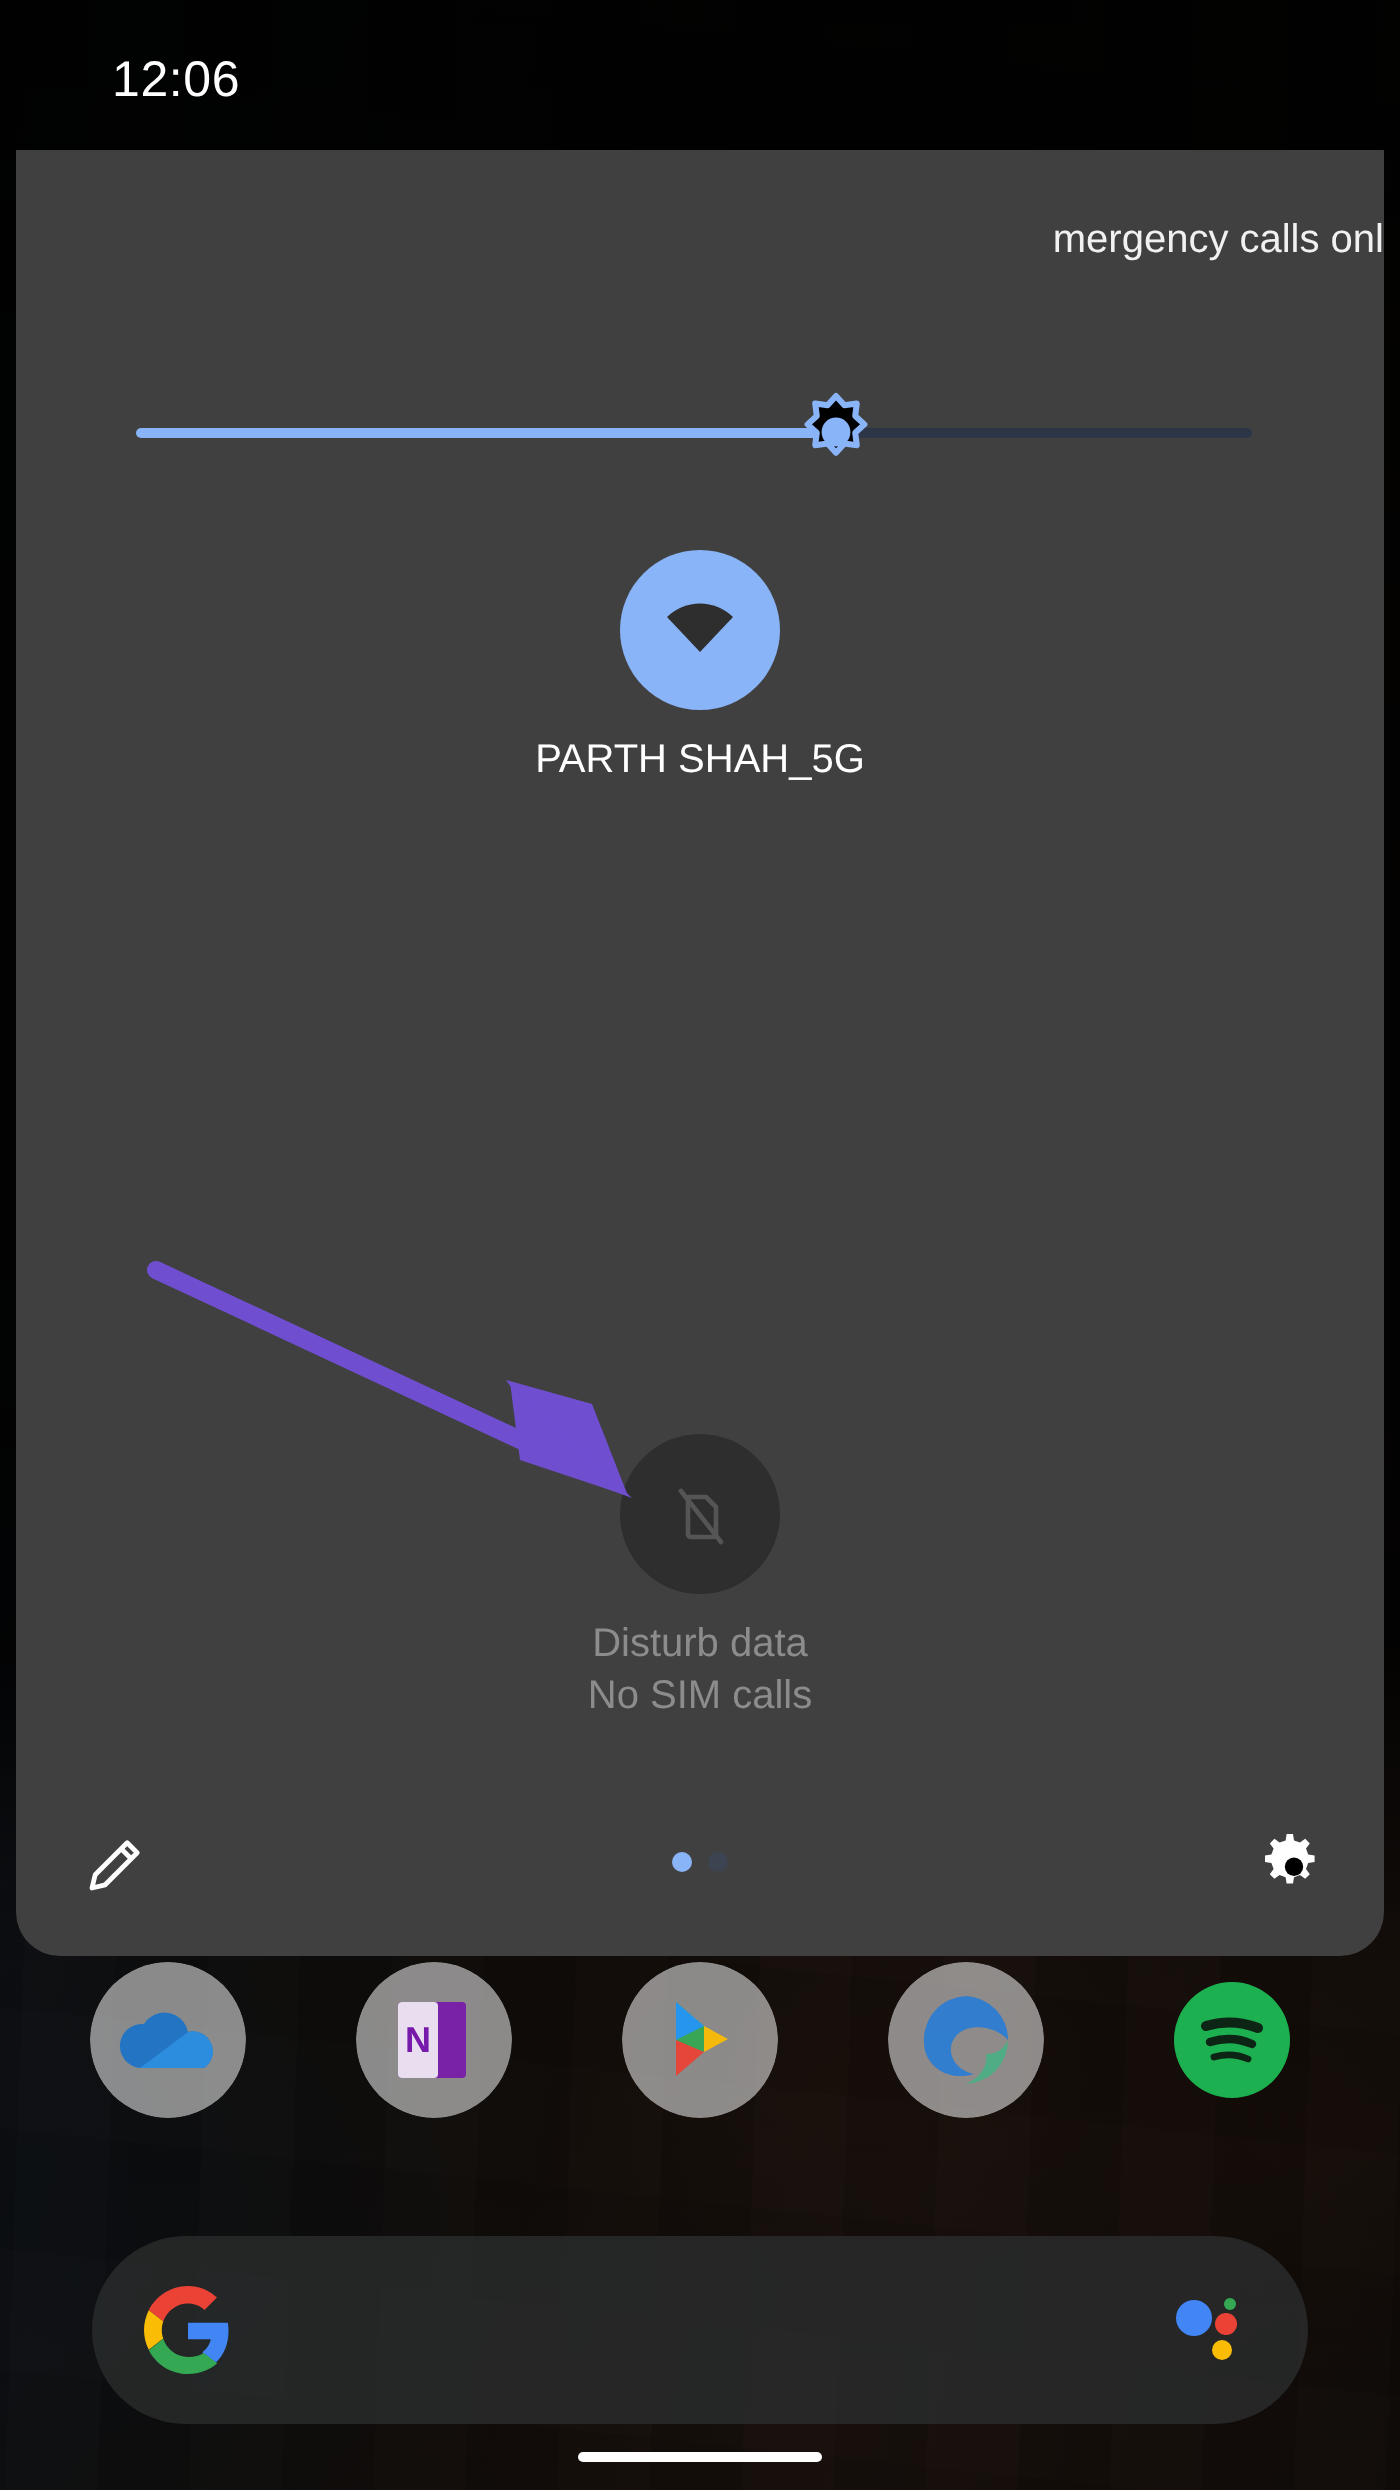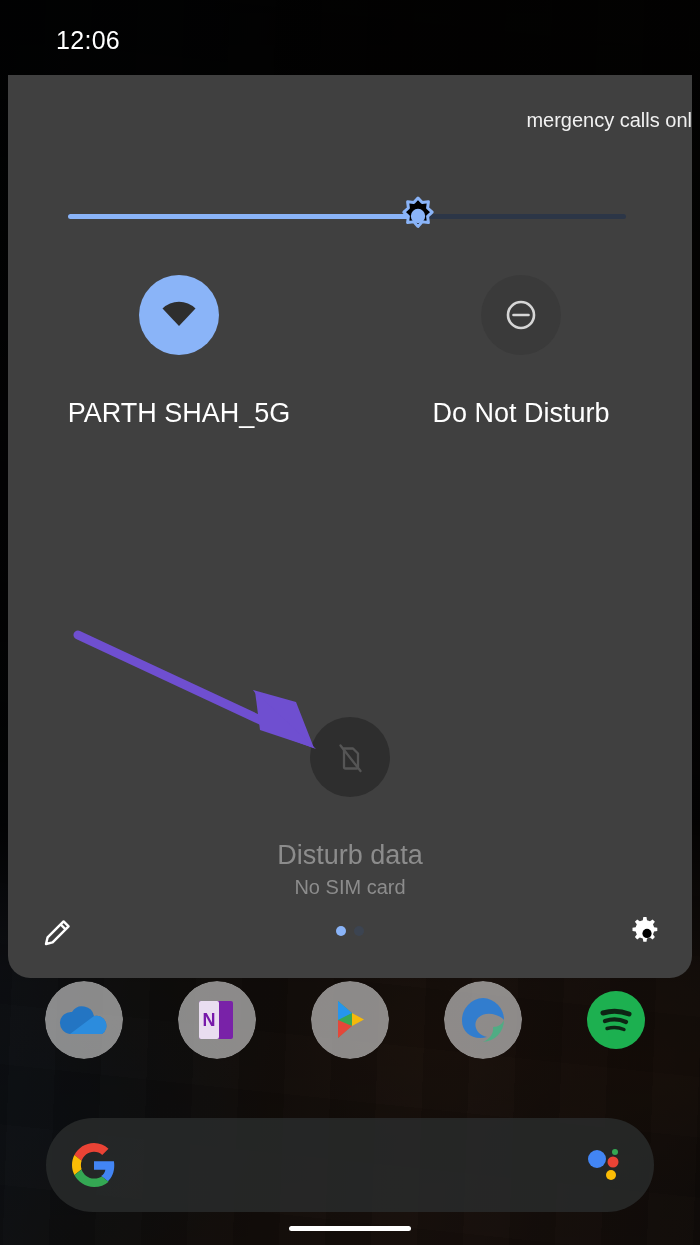--- a/index.html
+++ b/index.html
@@ -136,22 +136,22 @@
     justify-content: center;
   }
   .tile-circle.active {
     background: #8ab4f8;
   }
   .tile-circle.dim {
     background: #2e2e2e;
   }
   .tile-circle svg { display: block; }
   .tile-label {
-    margin-top: 41px;
-    font-size: 27px;
+    margin-top: 12px;
+    font-size: 20px;
     color: #ffffff;
     text-align: center;
     line-height: 1.32;
     white-space: nowrap;
   }
   .tile-sub {
     font-size: 20px;
     color: #e8eaed;
     text-align: center;
     line-height: 1.32;
@@ -367,50 +367,39 @@
             <span>
               <svg width="44" height="44" viewBox="0 0 44 44">
                 <path d="M22 33 L5.5 15.5 A23.5 23.5 0 0 1 38.5 15.5 Z" fill="#2e2e2e"></path>
               </svg>
             </span>
           </div>
           <div class="tile-label">PARTH SHAH_5G</div>
         </div>
 
 
-        <div class="tile">
-          <div class="tile-circle">
-            <span>
-              <svg width="42" height="42" viewBox="0 0 42 42">
-                <circle cx="21" cy="21" r="13" fill="none" stroke="#d6d6d6" stroke-width="2.6"></circle>
-                <line x1="13.5" y1="21" x2="28.5" y2="21" stroke="#d6d6d6" stroke-width="2.6" stroke-linecap="round"></line>
-              </svg>
-            </span>
-          </div>
-          <div class="tile-label">Do Not Disturb</div>
-        </div>
       </div>
 
       <div class="tile-row">
 
 
       </div>
 
       <div class="tile-row">
         <div class="tile disabled">
           <div class="tile-circle dim">
             <span>
               <svg width="42" height="42" viewBox="0 0 42 42">
                 <path d="M15 12.5 L24 12.5 L29 17.5 L29 31 A1.5 1.5 0 0 1 27.5 32.5 L16.5 32.5 A1.5 1.5 0 0 1 15 31 Z" fill="none" stroke="#555555" stroke-width="2.3" stroke-linejoin="round"></path>
                 <line x1="11.5" y1="9.5" x2="31.5" y2="35" stroke="#555555" stroke-width="2.3" stroke-linecap="round"></line>
               </svg>
             </span>
           </div>
           <div class="tile-label">Disturb data</div>
-          <div class="tile-sub">No SIM card</div>
+          <div class="tile-sub">No SIM calls</div>
         </div>
 
 
       </div>
 
     </div>
 
     <div class="qs-footer">
       <div class="footer-edit">
         <span>

